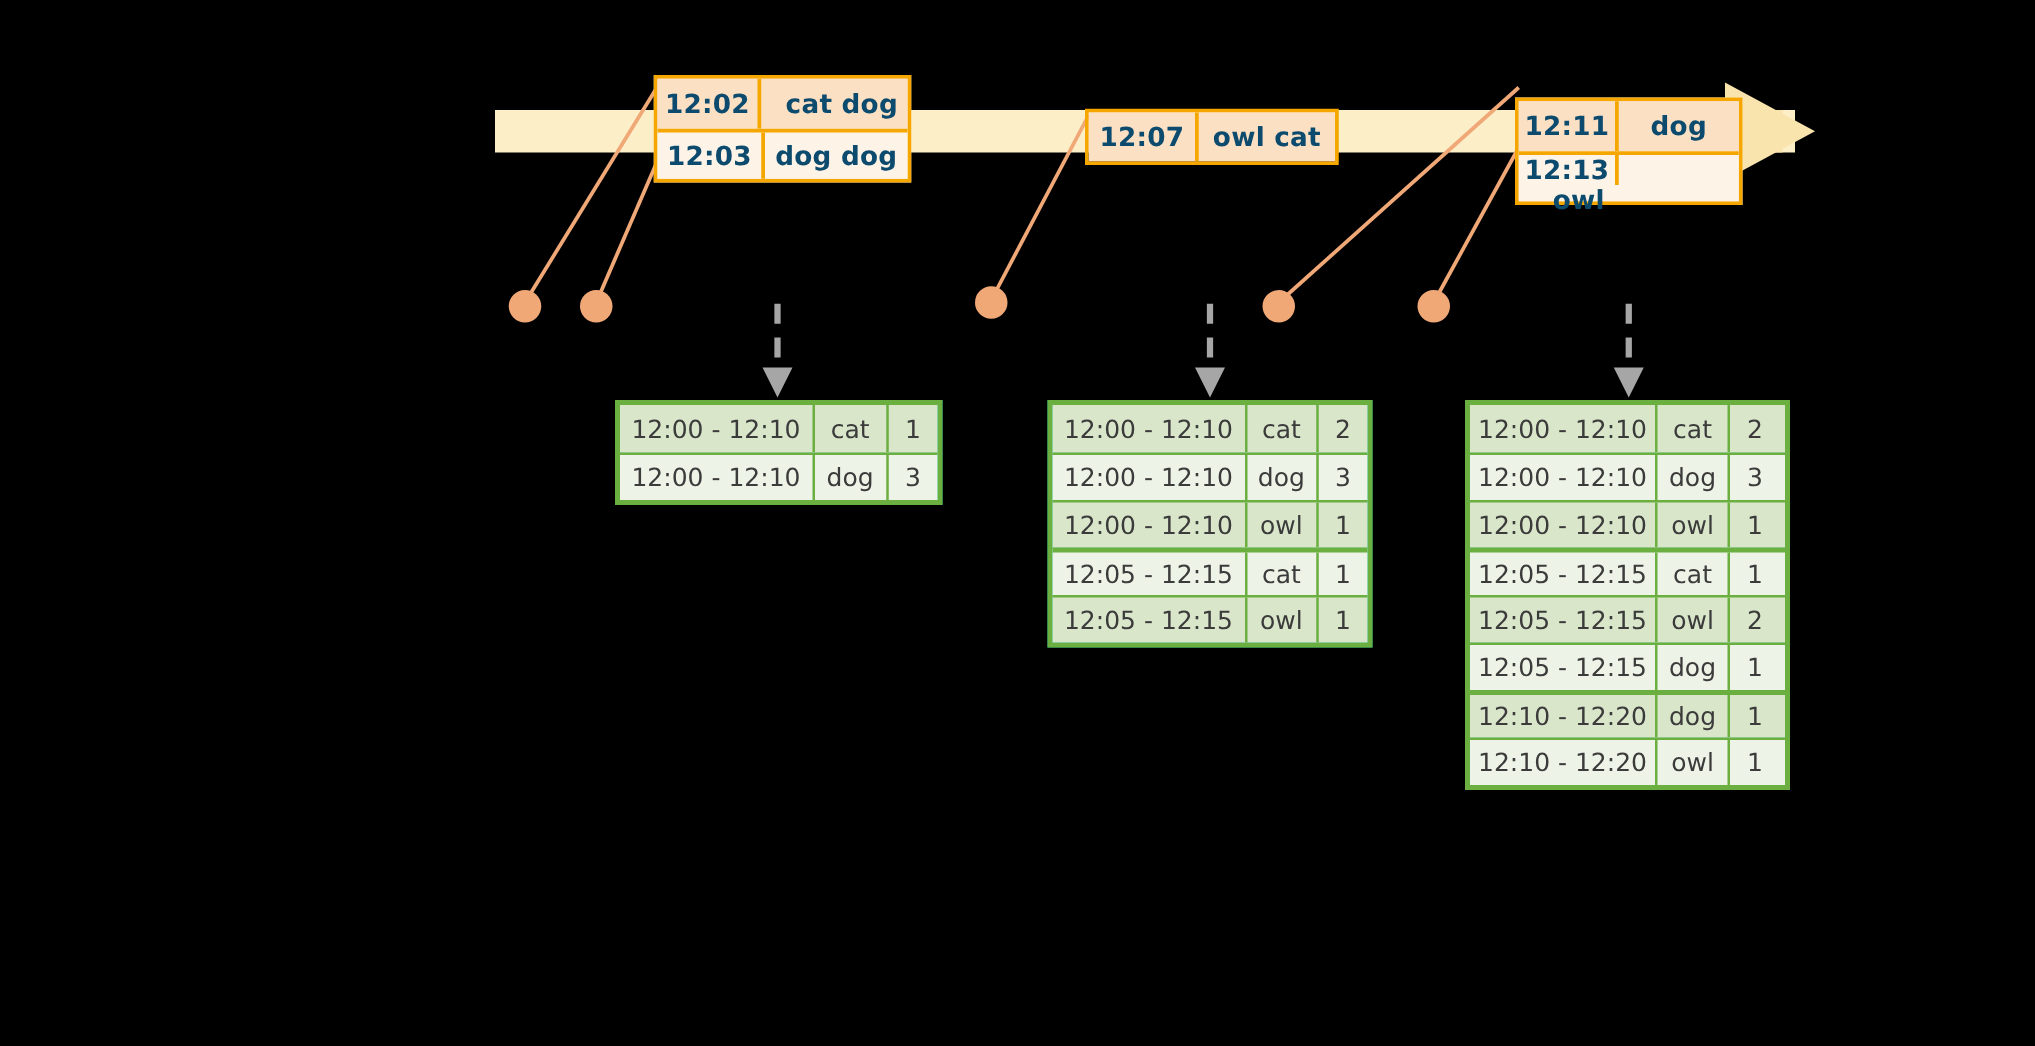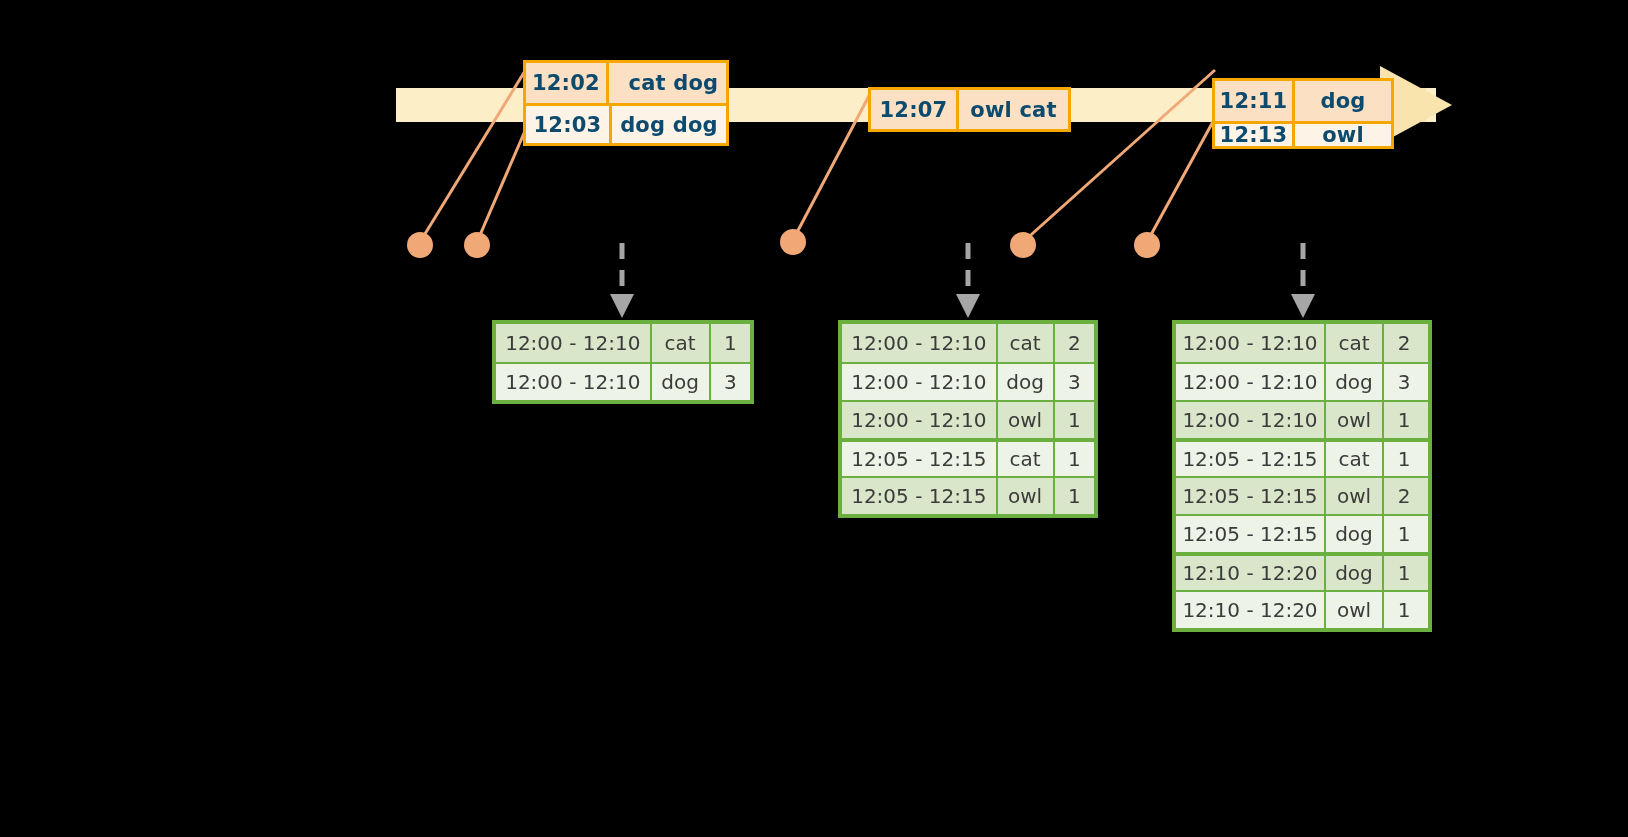--- a/index.html
+++ b/index.html
@@ -169,21 +169,21 @@
       <div class="event-cell time" style="width:88px;">12:07</div>
       <div class="event-cell words" style="width:109px;">owl cat</div>
     </div>
   </div>
 
   <div class="event-box" style="left:1212px; top:78px; width:182px;">
     <div class="event-row shade-a" style="height:40px;">
       <div class="event-cell time" style="width:80px;">12:11</div>
       <div class="event-cell words" style="width:96px;">dog</div>
     </div>
-    <div class="event-row shade-b" style="height:25px;">
+    <div class="event-row shade-b" style="height:40px;flex-direction:column;">
       <div class="event-cell time" style="width:80px;">12:13</div>
       <div class="event-cell words" style="width:96px;">owl</div>
     </div>
   </div>
 
   <div class="result-table t1" style="left:492px; top:320px; width:262px;">
     <div class="res-row alt0">
       <div class="res-cell win">12:00 - 12:10</div>
       <div class="res-cell key">cat</div>
       <div class="res-cell cnt">1</div>

